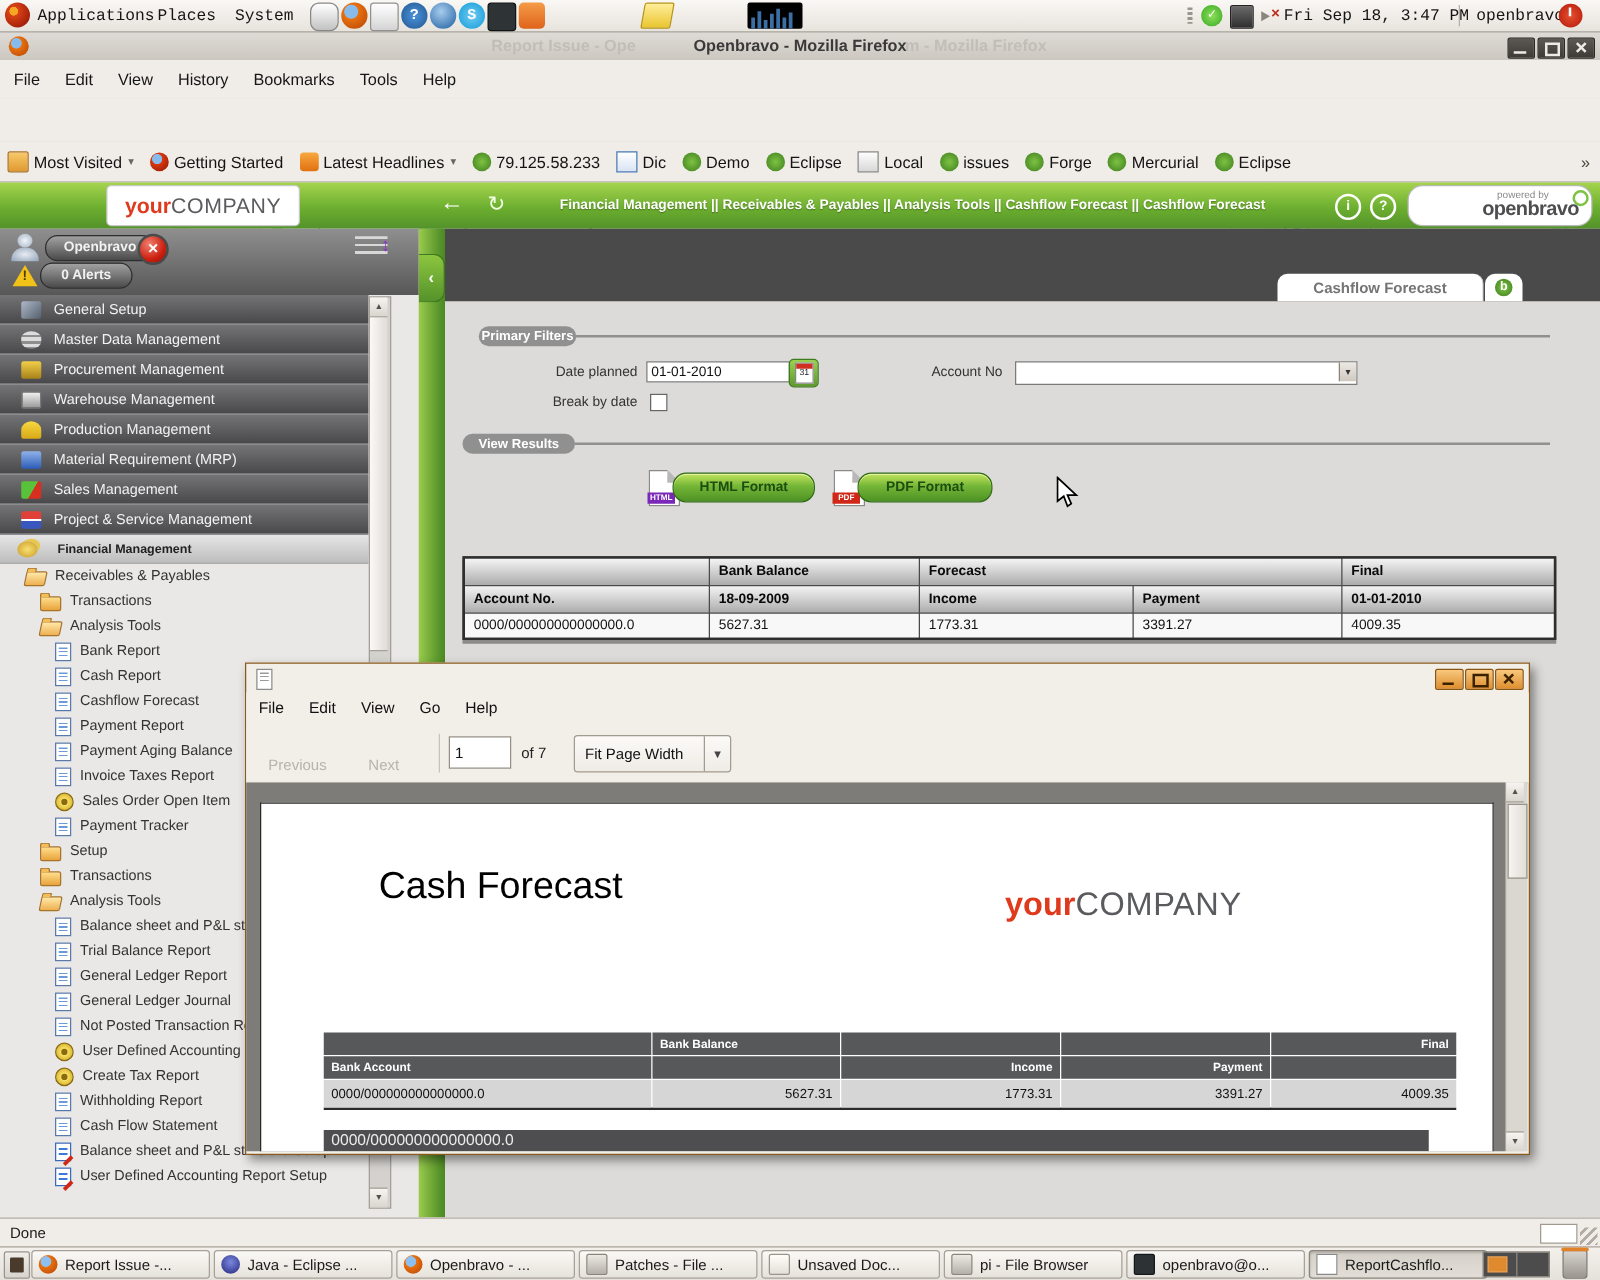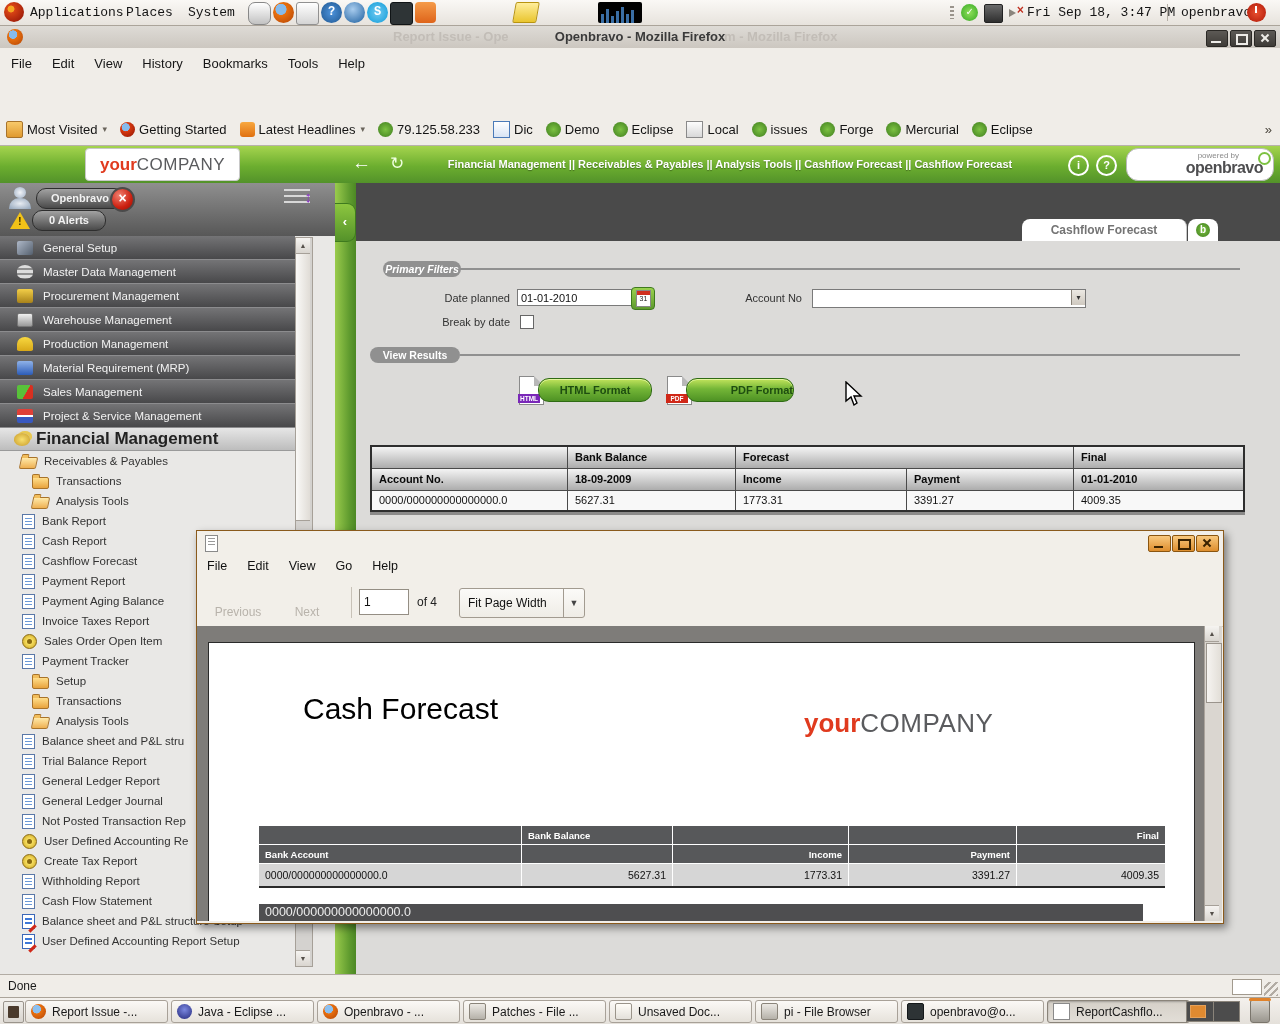--- a/index.html
+++ b/index.html
@@ -171,26 +171,26 @@
   .mic-general-setup{background:linear-gradient(135deg,#AEB8C8,#55606E);}
   .mic-master-data{background:repeating-linear-gradient(#DCDCDC 0 3px,#8E8E8E 3px 5px);border-radius:50% / 40%;}
   .mic-procurement{background:linear-gradient(#F2CE48,#A8821A);}
   .mic-warehouse{background:linear-gradient(#F0F0F0,#9A9A9A);border:1px solid #777;box-sizing:border-box;}
   .mic-production{background:linear-gradient(#F8D840,#D8A818);border-radius:50% 50% 12% 12%;}
   .mic-mrp{background:linear-gradient(#8FB2E8,#2C5CB8);}
   .mic-sales{background:linear-gradient(120deg,#58C23A 55%,#D83020 57%);}
   .mic-project{background:linear-gradient(#E04038 0 46%,#FFF 46% 54%,#3858C0 54%);}
   #fin-row{height:22px;background:linear-gradient(#E6E6E6,#BDBDBD);border-bottom:1px solid #9A9A9A;
     display:flex;align-items:center;}
-  #fin-row .mlabel{font-size:17px;font-weight:bold;color:#222;margin-left:6px;}
+  #fin-row .mlabel{font-size:10px;font-weight:bold;color:#222;margin-left:16px;}
   .mic-coins{width:16px;height:13px;margin-left:14px;border-radius:50% / 45%;
     background:radial-gradient(#F8E070,#C89A28);box-shadow:3px -3px 0 -1px #E8C850;}
   .titem{height:20px;display:flex;align-items:center;font-size:11.5px;color:#333;}
   .titem .tlabel{white-space:nowrap;}
-  .ind1{padding-left:20px;} .ind2{padding-left:32px;} .ind3{padding-left:22px;}
+  .ind1{padding-left:20px;} .ind2{padding-left:32px;} .ind3{padding-left:44px;}
   .tic{flex:none;margin-right:7px;position:relative;}
   .tic-folder,.tic-folder-open{width:15px;height:10px;background:linear-gradient(#FFDE8A,#E8A33D);
     border:1px solid #A8732A;border-radius:1px 2px 2px 2px;margin-top:3px;}
   .tic-folder::before,.tic-folder-open::before{content:"";position:absolute;left:-1px;top:-4px;width:6px;height:3px;
     background:#F2BE5C;border:1px solid #A8732A;border-bottom:none;border-radius:2px 2px 0 0;}
   .tic-folder-open{transform:skewX(-12deg);background:linear-gradient(#FFE9A8,#EEB052);}
   .tic-report{width:11px;height:13px;background:#FFF;border:1px solid #5A78A8;}
   .tic-report::after{content:"";position:absolute;left:2px;right:2px;top:3px;bottom:2px;
     background:repeating-linear-gradient(#6B9AD8 0 1px,transparent 1px 3px);}
   .tic-process{width:13px;height:13px;border-radius:50%;background:radial-gradient(#F8E060 30%,#C8A020);border:1px solid #8A6A10;}
@@ -656,21 +656,21 @@
     <div id="handle-tab">‹</div>
   </div>
 
   <div class="abs" id="ob-main">
     <div id="main-strip"></div>
     <div id="main-tab">Cashflow Forecast</div>
     <div id="main-tab2">
         <i>b</i>
       </div>
 
-    <div class="sect-pill" style="left:27px;top:78px;width:78px;font-style:italic;">Primary Filters</div>
+    <div class="sect-pill" style="left:27px;top:78px;width:78px;">Primary Filters</div>
     <div class="sect-line" style="left:103px;top:85px;width:781px;"></div>
 
     <div class="flabel" style="left:52px;top:109px;width:102px;">Date planned</div>
     <input class="finput" style="left: 161px; top: 106px; width: 115px;" value="01-01-2010">
     <div id="cal-btn"></div>
     <div class="flabel" style="left:334px;top:109px;width:112px;">Account No</div>
     <div id="acct-select">
       <div id="acct-arrow">▾</div>
     </div>
     <div class="flabel" style="left:52px;top:133px;width:102px;">Break by date</div>
@@ -679,21 +679,21 @@
     <div class="sect-pill" style="left:14px;top:164px;width:90px;">View Results</div>
     <div class="sect-line" style="left:104px;top:171px;width:780px;"></div>
 
     <div class="doc-ic doc-html" style="left:163px;top:193px;">
         <i>HTML</i>
       </div>
     <div class="gbtn" style="left:182px;top:195px;width:112px;">HTML Format</div>
     <div class="doc-ic doc-pdf" style="left:311px;top:193px;">
         <i>PDF</i>
       </div>
-    <div class="gbtn" style="left:330px;top:195px;width:106px;text-align:right;">PDF Format</div>
+    <div class="gbtn" style="left:330px;top:195px;width:106px;">PDF Format</div>
 
     <div id="ob-table">
       <div class="obt-h"></div>
       <div class="obt-h">Bank Balance</div>
       <div class="obt-h" style="grid-column:3/5;">Forecast</div>
       <div class="obt-h">Final</div>
       <div class="obt-h">Account No.</div>
       <div class="obt-h">18-09-2009</div>
       <div class="obt-h">Income</div>
       <div class="obt-h">Payment</div>
@@ -731,21 +731,21 @@
       <div class="navbtn" style="left:10px;width:62px;">
         <div class="arr arr-up"></div>
         <span>Previous</span>
       </div>
       <div class="navbtn" style="left:86px;width:48px;">
         <div class="arr arr-down"></div>
         <span>Next</span>
       </div>
       <div id="pdf-sep"></div>
       <input id="pdf-page" value="1" style="">
-      <span id="pdf-of">of 4</span>
+      <span id="pdf-of">of 7</span>
       <div id="pdf-zoom">
         <span class="zlabel">Fit Page Width</span>
         <span class="zchev">▼</span>
       </div>
     </div>
     <div id="pdf-doc">
       <div id="pdf-page-white"></div>
       <div id="pdf-doc-title">Cash Forecast</div>
       <div id="pdf-logo">
         <span class="brand-red">your</span><span class="brand-gray">COMPANY</span>

